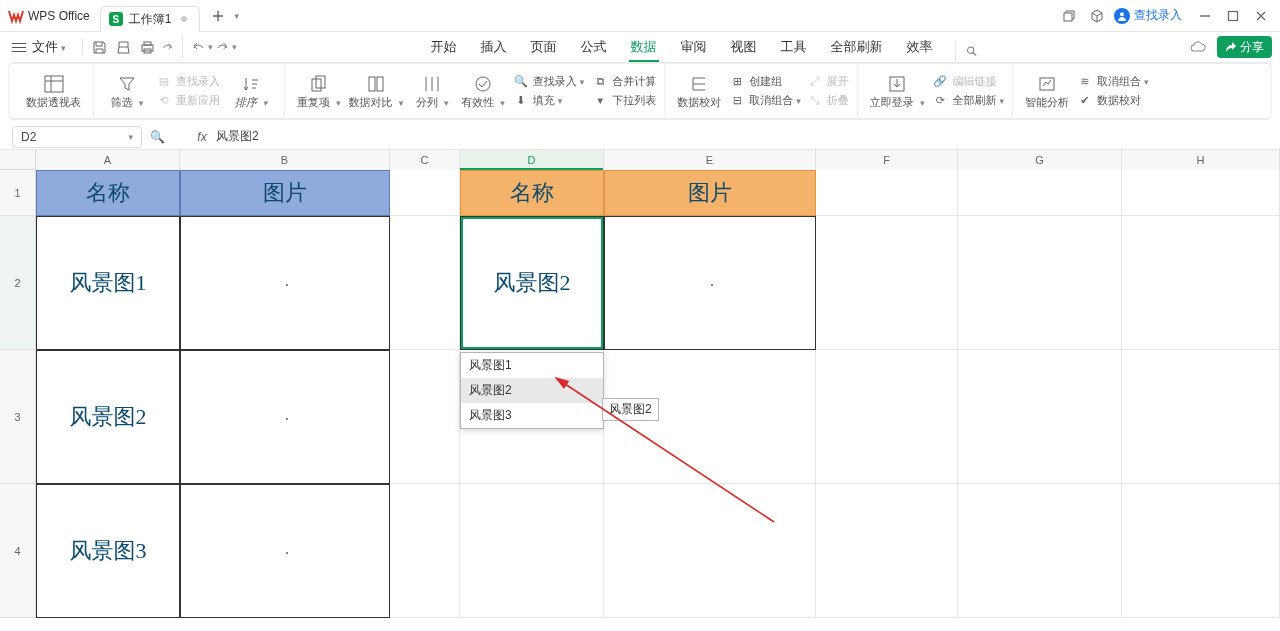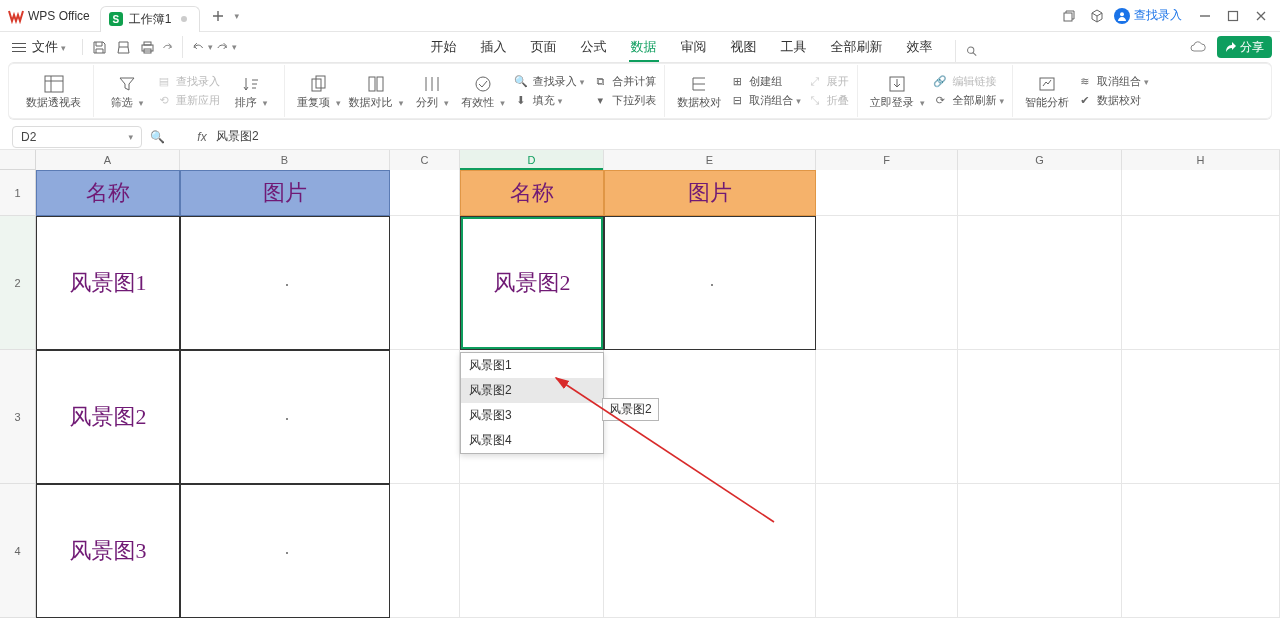--- a/index.html
+++ b/index.html
@@ -65,21 +65,21 @@
   .colhdr.sel::after{content:"";position:absolute;left:0;right:0;bottom:0;height:2px;background:#0e9e5e;}
 
   .row{display:flex;align-items:stretch;}
   .rowhdr{width:36px;border-right:1px solid #d8d8d8;border-bottom:1px solid #e0e0e0;display:flex;align-items:center;justify-content:center;background:#f7f7f7;color:#666;font-size:11px;}
   .row.sel .rowhdr{background:#eef5f0;}
   .cell{border-right:1px solid #e6e6e6;border-bottom:1px solid #e6e6e6;background:#fff;display:flex;align-items:center;justify-content:center;position:relative;overflow:hidden;}
   .hdrcell{font-size:22px;font-family:"SimSun","STSong",serif;color:#222;}
   .hdrcell.blue{background:#8faadc;border:1px solid #5b7bb4;}
   .hdrcell.orange{background:#f5b26b;border:1px solid #e09645;}
   .bordered{border:1px solid #333 !important;}
-  .nametxt{font-size:22px;font-family:"SimSun","STSong",serif;color:#701a75;}
+  .nametxt{font-size:22px;font-family:"SimSun","STSong",serif;color:#0c4a6e;}
 
   .img-thumb{position:absolute;inset:2px;border:1px solid #888;}
   
   .mountain{background:linear-gradient(to bottom,#2868c8 0%,#6b9ee2 32%,#b0cbea 33%,#6d7f72 34%,#2f5d4d 44%,#3b7a4e 58%,#0e4d6d 62%,#0b3d57 100%);position:relative;}
   .mountain::before{content:"";position:absolute;left:8%;right:8%;top:18%;height:34%;background:linear-gradient(145deg,#e6eef5 0%,#aabccd 40%,#5a6e7c 100%);clip-path:polygon(0 100%,12% 40%,22% 70%,35% 20%,48% 60%,60% 10%,72% 55%,85% 30%,100% 100%);}        
   .sunset{background:linear-gradient(to bottom,#d6c0df 0%,#e7b9b4 22%,#f0b487 38%,#a9b4cf 55%,#6b7fa0 68%,#2b3543 100%);position:relative;}
   .sunset::after{content:"";position:absolute;left:2%;bottom:14%;width:38%;height:40%;background:#1f2530;border-radius:40% 60% 50% 50%;box-shadow:120px 10px 0 0 #232a36;}
   .flowers{background:linear-gradient(to bottom,#4f85c6 0%,#a9c4e5 35%,#e8efe1 45%,#c9e3b5 55%,#f0f1e6 100%);position:relative;}
   .flowers::after{content:"";position:absolute;left:0;right:0;bottom:0;height:45%;background:radial-gradient(circle at 20% 40%,#fff 0 2px,transparent 3px),radial-gradient(circle at 50% 60%,#fff 0 2px,transparent 3px),radial-gradient(circle at 75% 35%,#fff 0 2px,transparent 3px),radial-gradient(circle at 35% 75%,#fff 0 2px,transparent 3px);background-size:40px 40px;}
 
@@ -259,21 +259,21 @@
     <div class="smallstack" style="margin-left:4px;">
       <div class="sbtn dim">
           <span class="sico">▤</span>
           <span>查找录入</span>
         </div>
       <div class="sbtn dim">
           <span class="sico">⟲</span>
           <span>重新应用</span>
         </div>
     </div>
-    <div class="rbtn" style="margin-left:6px;">
+    <div class="rbtn" style="margin-left:6px;font-style:italic;">
       <span class="ico">
           <svg width="18" height="18" viewBox="0 0 18 18">
             <path d="M4 3v12m0 0l-2-3m2 3l2-3M10 5h6M10 9h5M10 13h4" stroke="#666" fill="none"></path>
           </svg>
         </span>
       <span class="lbl"><span>排序</span> <span class="carat">▾</span></span>
     </div>
   </div>
   <div class="rgroup">
     <div class="rbtn">
@@ -499,21 +499,20 @@
       <div class="cell " style="width:144px;height:134px;"></div>
       <div class="cell " style="width:212px;height:134px;"></div>
       <div class="cell " style="width:142px;height:134px;"></div>
       <div class="cell " style="width:164px;height:134px;"></div>
       <div class="cell " style="width:158px;height:134px;"></div>
     </div>
     <div class="dd-list" style="left:460px; top:202px; width:144px;">
       <div class="dd-item">风景图1</div>
       <div class="dd-item hover">风景图2</div>
       <div class="dd-item">风景图3</div>
-      <div class="dd-item">风景图4</div>
     </div>
     <div class="tooltip" style="left:602px; top:248px;">风景图2</div>
     <svg class="anno-arrow" style="left:0;top:0;" width="1280" height="500">
      <defs>
         <marker id="ah" markerWidth="10" markerHeight="10" refX="8" refY="3" orient="auto">
        <path d="M0,0 L9,3 L0,6 z" fill="#d82a2a"></path>
         </marker>
       </defs>
      <line x1="774" y1="372" x2="556" y2="228" stroke="#d82a2a" stroke-width="1.6" marker-end="url(#ah)"></line>
    </svg>

